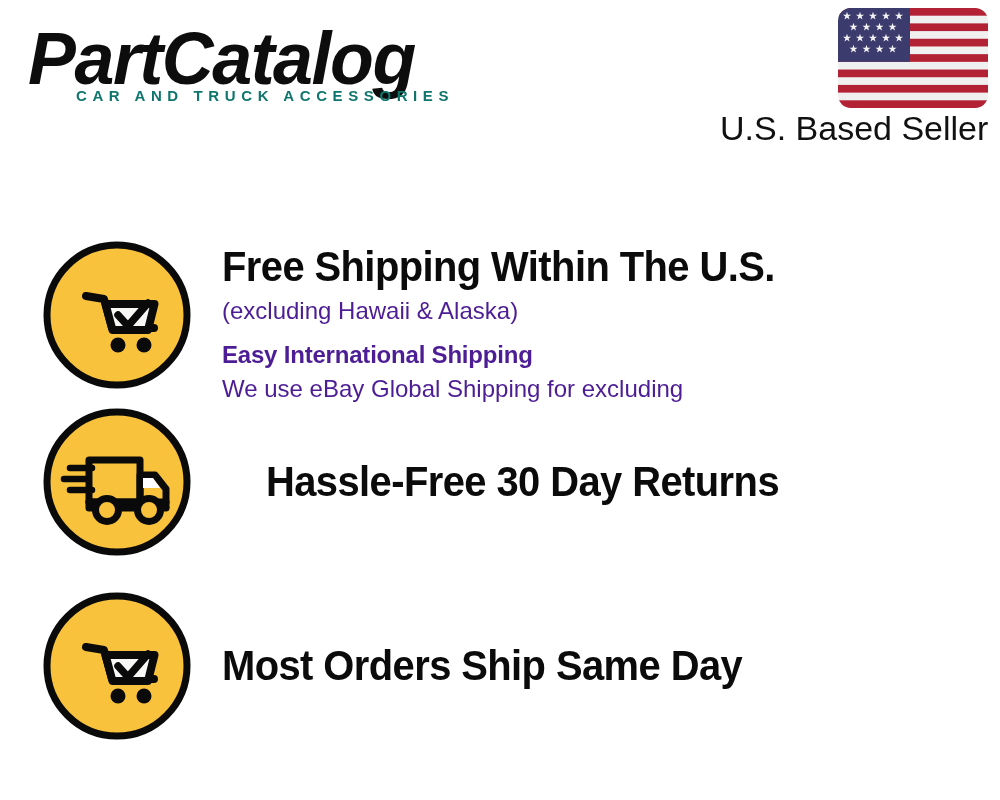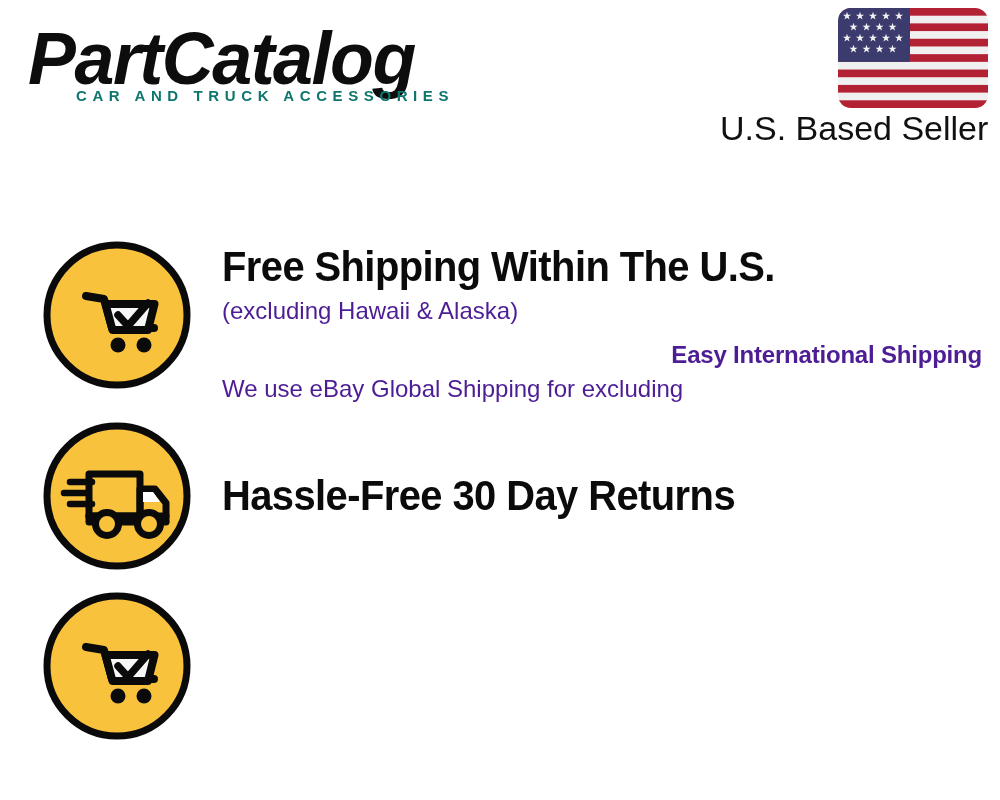--- a/index.html
+++ b/index.html
@@ -95,21 +95,21 @@
     height: 620px;
   }
   .feature-row {
     position: absolute;
     left: 42px;
     width: 940px;
     display: flex;
     align-items: center;
   }
   #row-0 { top: 60px;  height: 156px; align-items: flex-start; }
-  #row-1 { top: 238px; height: 156px; }
+  #row-1 { top: 224px; height: 156px; gap: 44px; }
   #row-2 { top: 408px; height: 156px; }
 
   .feature-icon {
     flex: 0 0 auto;
     width: 150px;
     height: 150px;
     position: relative;
   }
   .feature-icon svg { display: block; width: 150px; height: 150px; }
 
@@ -136,21 +136,20 @@
     font-size: 24px;
     line-height: 34px;
     color: #4c1d95;
     white-space: nowrap;
     margin-top: 2px;
   }
   .feature-sub.strong {
     font-weight: 700;
     margin-top: 10px;
     letter-spacing: -0.2px;
-    text-align: right;
   }
   .feature-sub.last { margin-top: 0px; }
 
   .vcenter-heading {
     display: flex;
     align-items: center;
     height: 150px;
   }
 </style>
 </head>
@@ -267,15 +266,18 @@
     <div class="feature-icon">
       <svg viewBox="0 0 150 150">
         <circle cx="75" cy="75" r="70" fill="#F9C23C" stroke="#0A0A0A" stroke-width="7"></circle>
         <path d="M44 56 L62 59 L70 88 L112 88" fill="none" stroke="#0A0A0A" stroke-width="8" stroke-linecap="round" stroke-linejoin="round"></path>
         <path d="M63.5 64 L112.5 64 L106 90 L70.5 90 Z" fill="#F7F7F5" stroke="#0A0A0A" stroke-width="8" stroke-linejoin="round"></path>
         <path d="M76 75 L86 86 L106 63" fill="none" stroke="#0A0A0A" stroke-width="7.5" stroke-linecap="round" stroke-linejoin="round"></path>
         <circle cx="76" cy="105" r="7.5" fill="#0A0A0A"></circle>
         <circle cx="102" cy="105" r="7.5" fill="#0A0A0A"></circle>
       </svg>
     </div>
+    <div class="feature-text">
+      <div class="feature-heading vcenter-heading">Most Orders Ship Same Day</div>
+    </div>
   </div>
 
 </div>
 
 </body></html>

